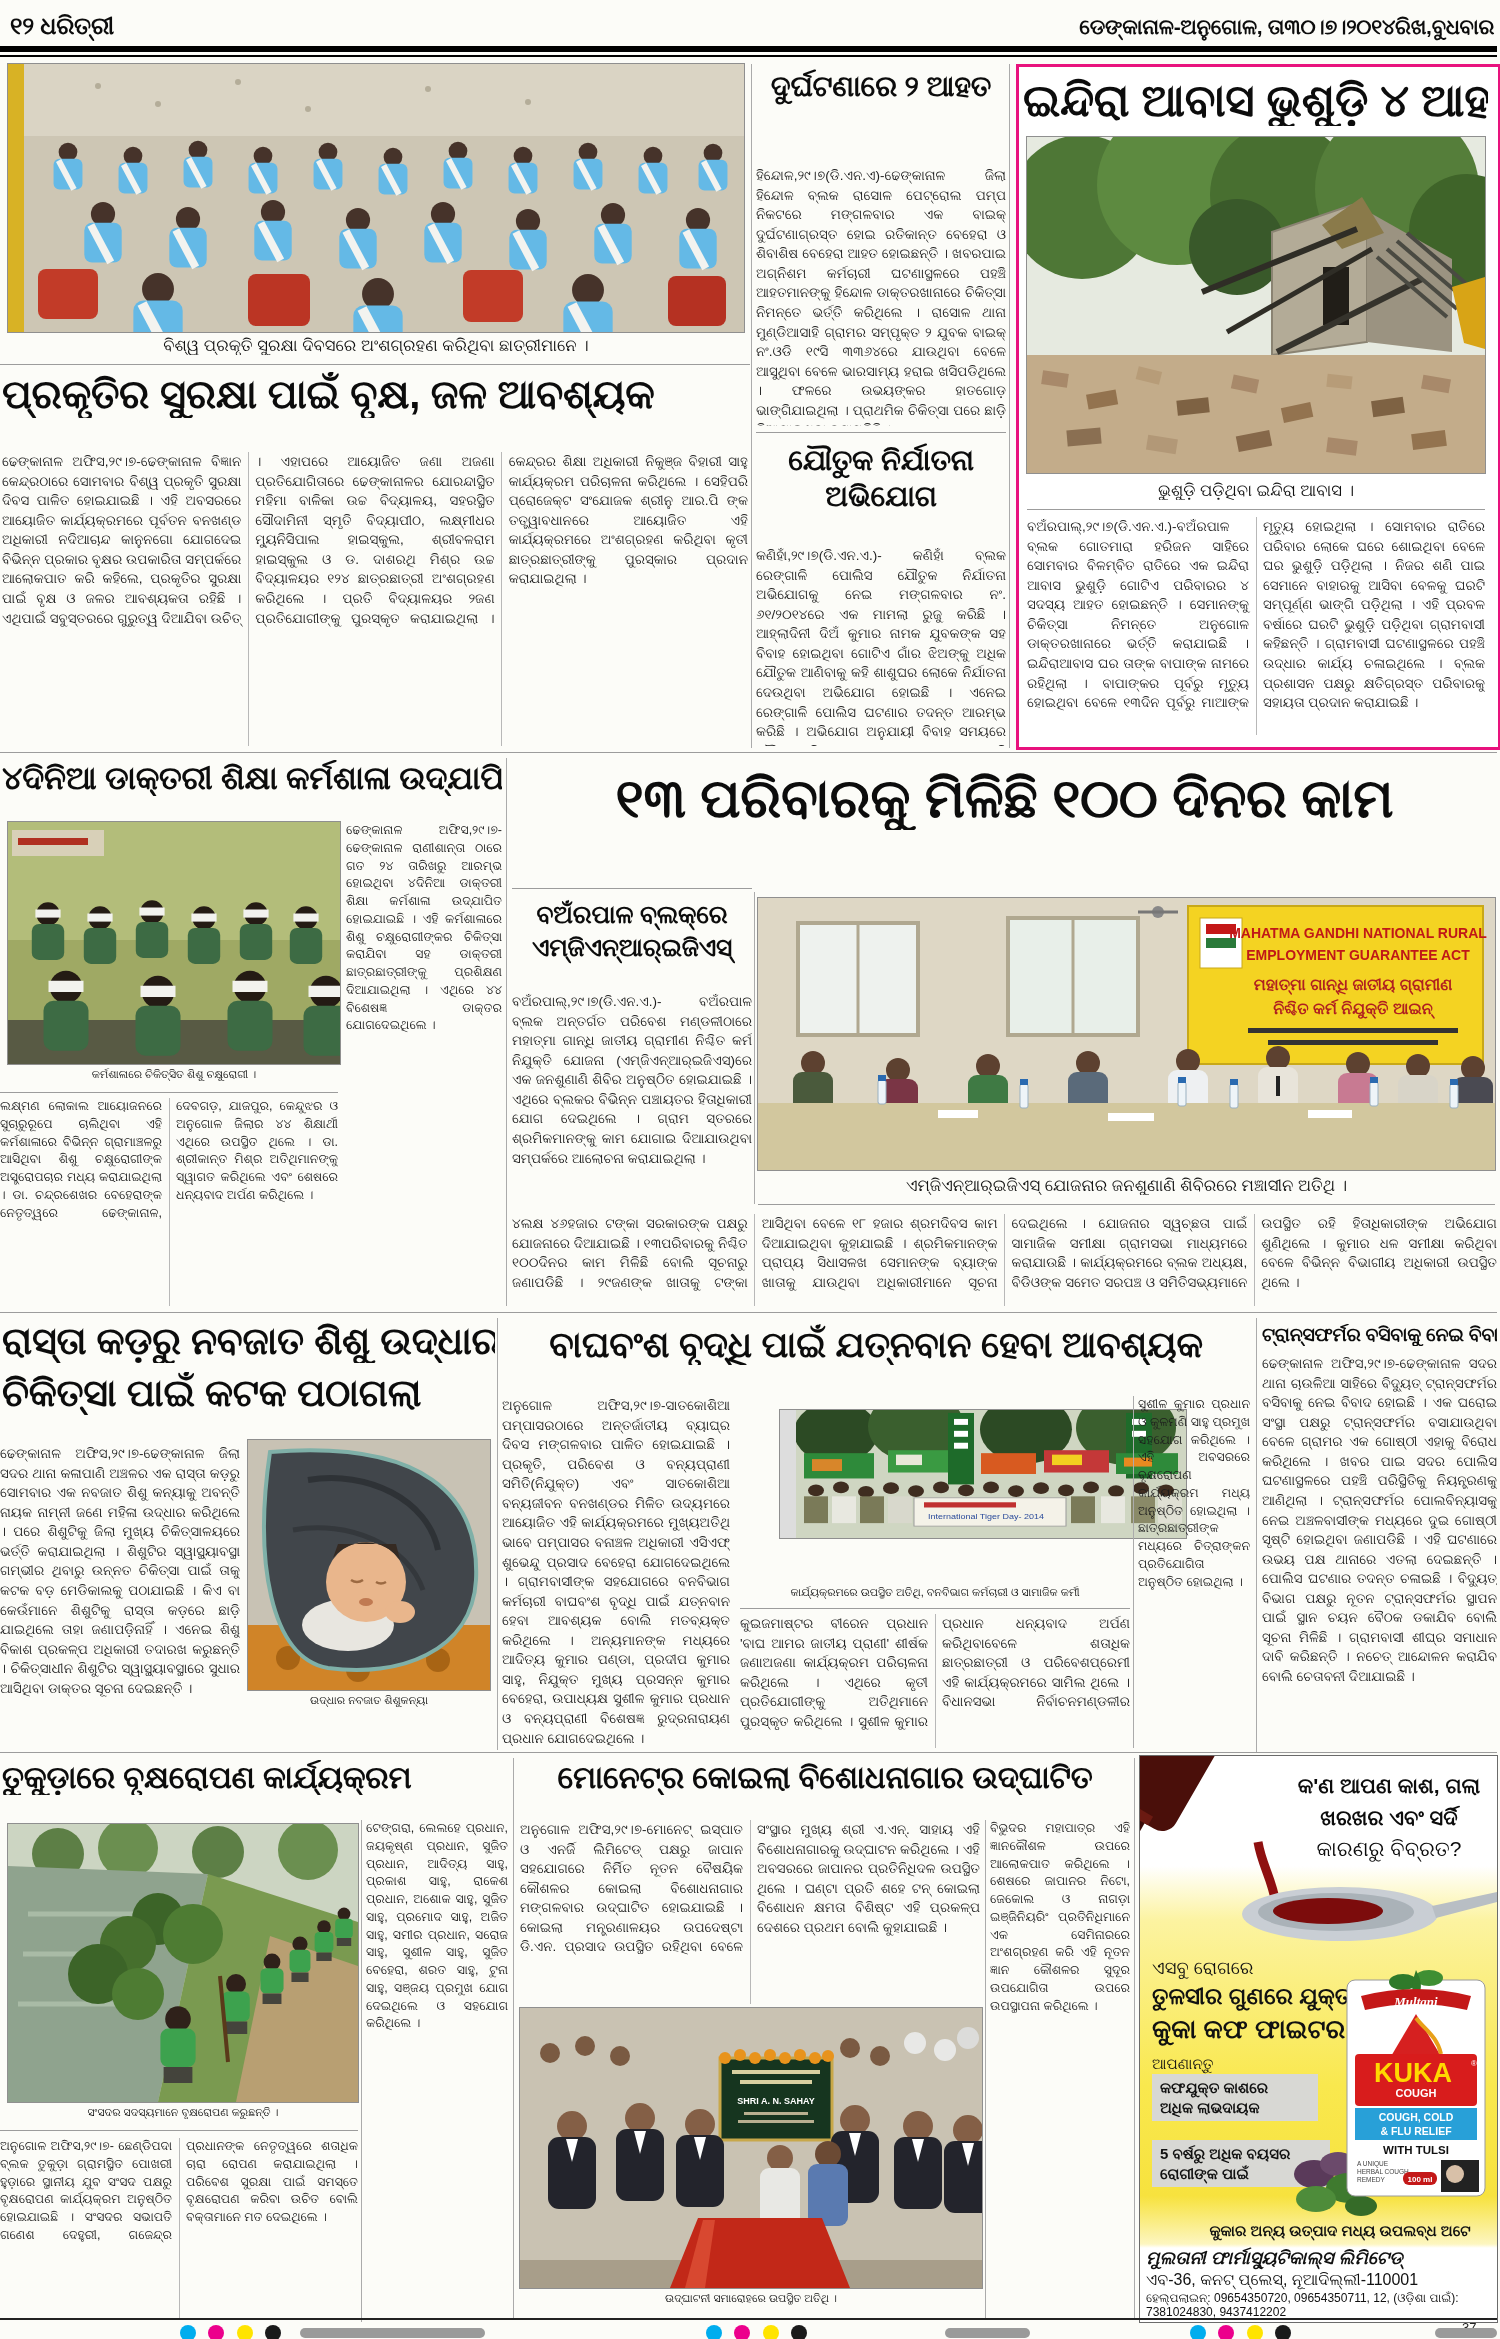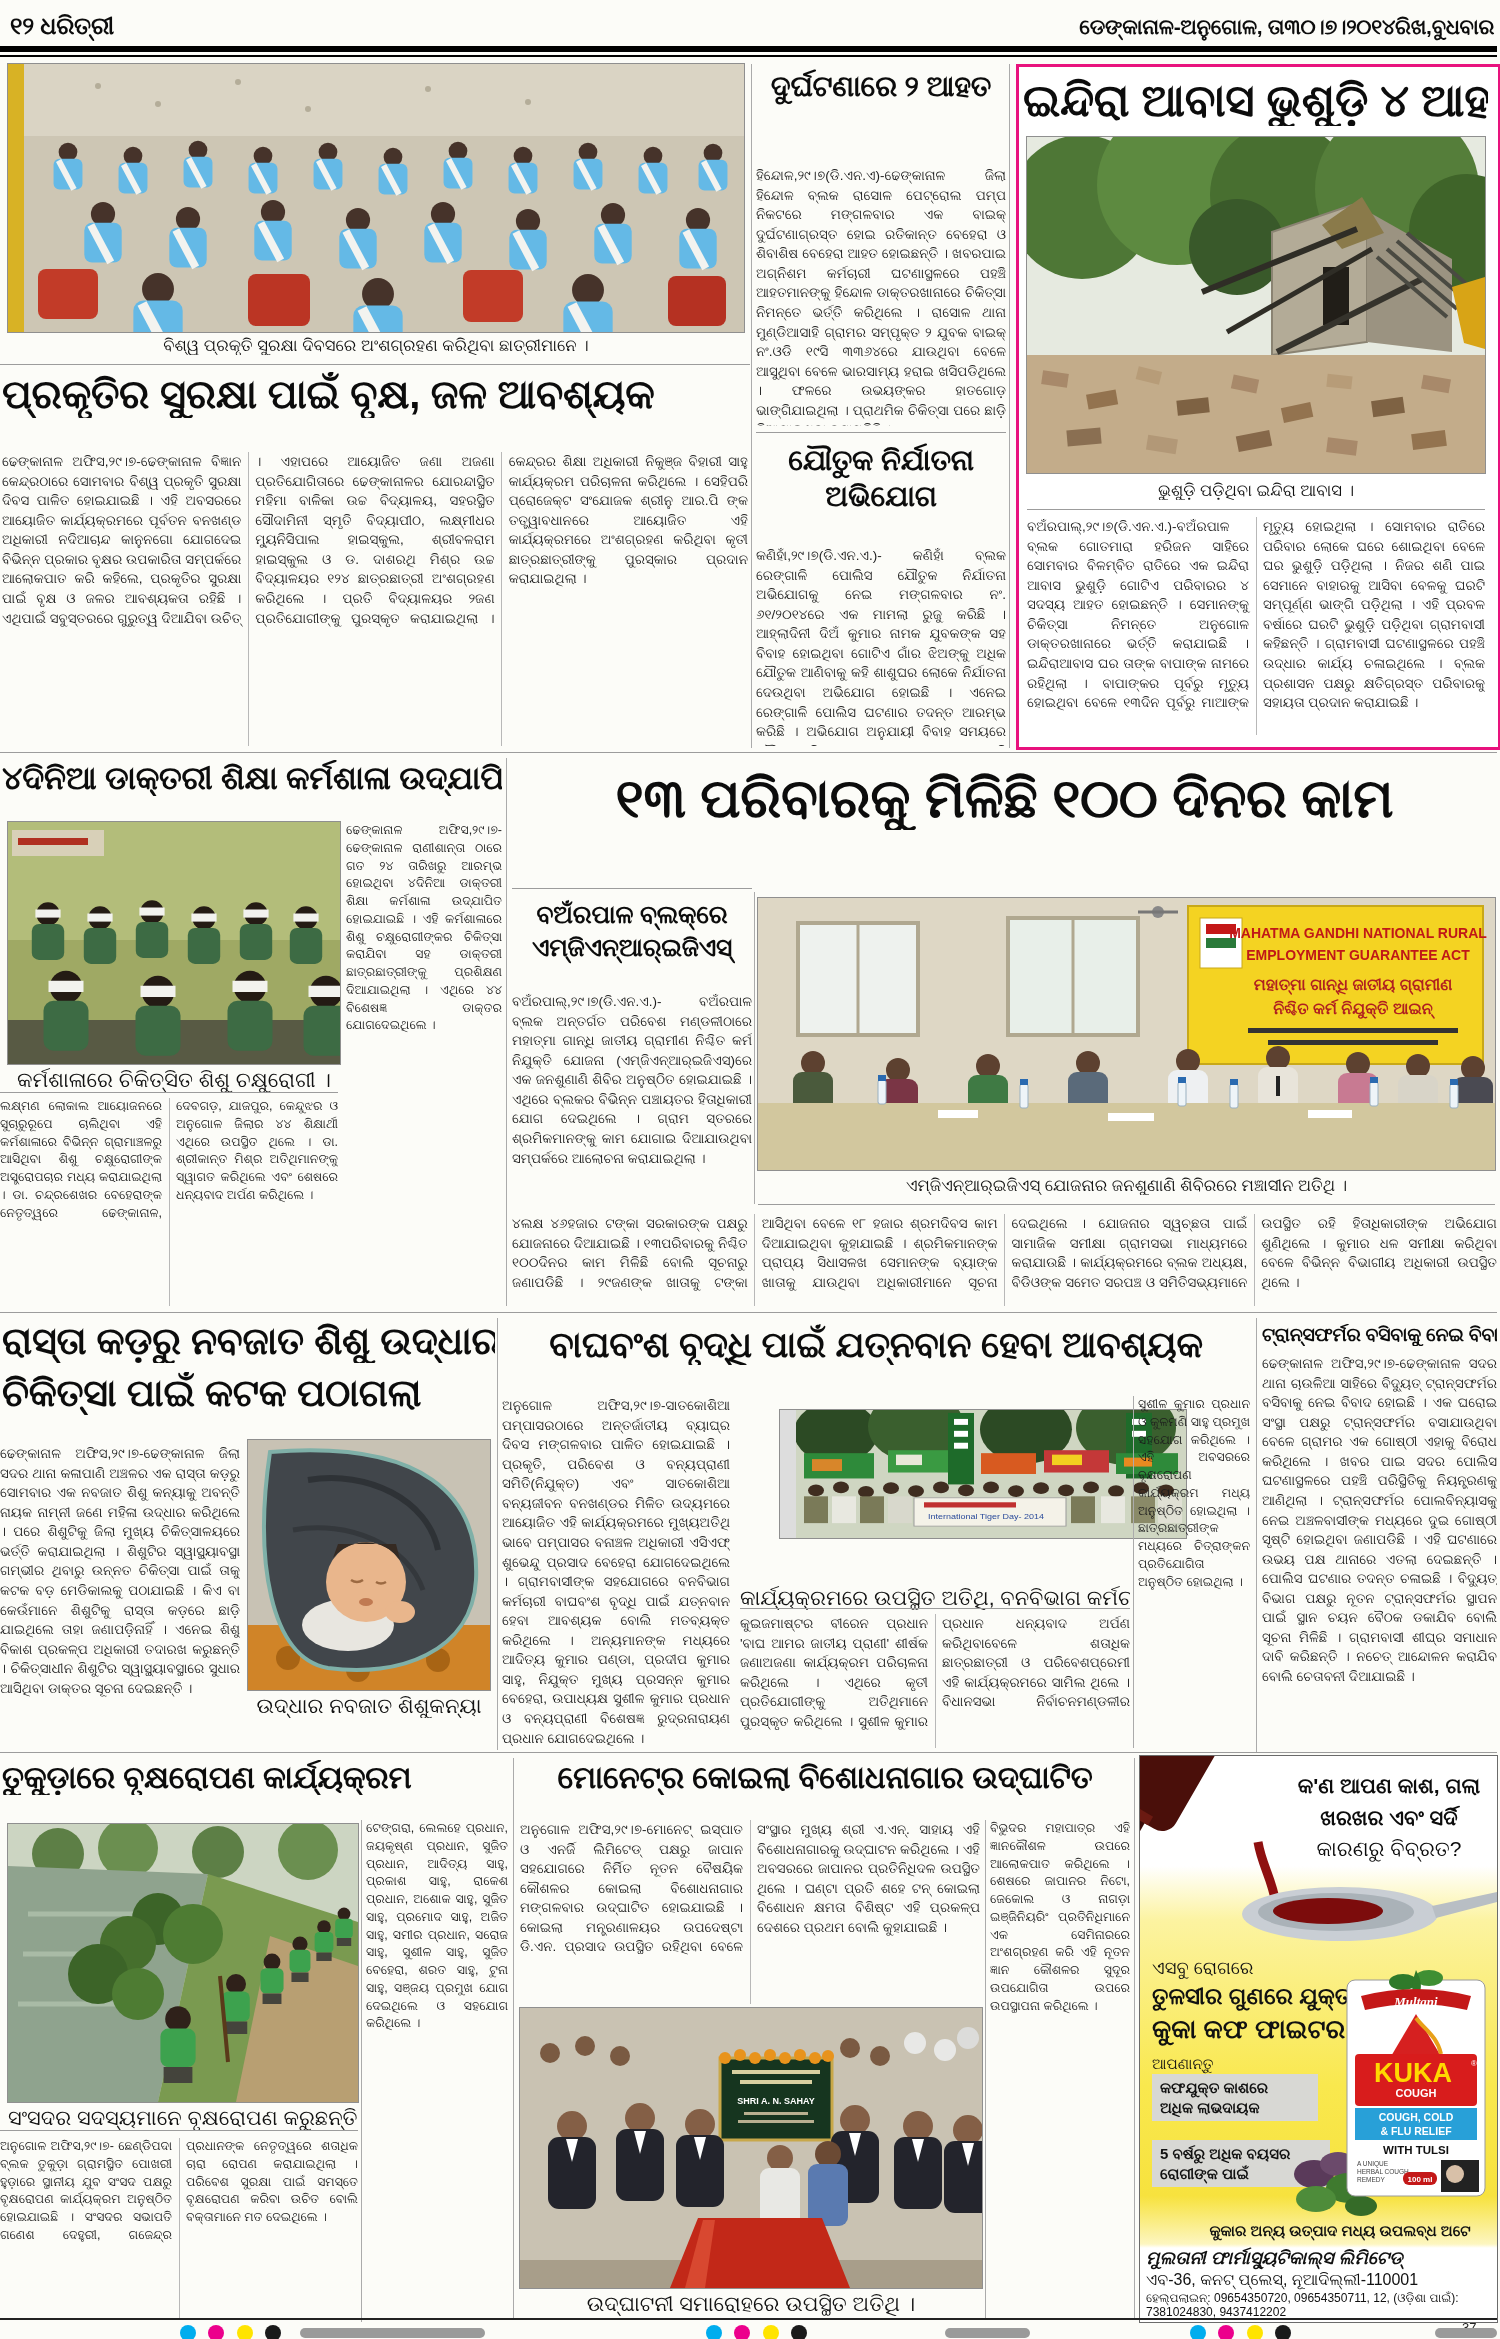--- a/index.html
+++ b/index.html
@@ -8,21 +8,21 @@
   .abs{position:absolute;}
   .hl{font-weight:bold;color:#0c0c0c;line-height:1.14;letter-spacing:-0.3px;}
   .nowrap{white-space:nowrap;overflow:hidden;}
   .center{text-align:center;}
   .body-txt{font-size:13.5px;line-height:1.45;text-align:justify;overflow:hidden;color:#1d1d1d;}
   .small-txt{font-size:12.5px;line-height:1.42;}
   .cols2{column-count:2;column-gap:14px;column-rule:1px solid #b8b8b8;}
   .cols3{column-count:3;column-gap:14px;column-rule:1px solid #b8b8b8;}
   .cols4{column-count:4;column-gap:14px;column-rule:1px solid #b8b8b8;}
   .caption{font-size:16.5px;text-align:center;color:#111;overflow:hidden;white-space:nowrap;}
-  .caption-sm{font-size:21px;}
+  .caption-sm{font-size:11px;}
   .vsep{position:absolute;width:1px;background:#ababab;}
   .hsep{position:absolute;height:1px;background:#9c9c9c;}
   .photo{outline:1px solid #8f8f8f;overflow:hidden;background:#ddd;}
   .photo svg{display:block;width:100%;height:100%;}
   .adbox{outline:1px solid #6b6b6b;overflow:hidden;}
   .graybox{background:#d8d8d4;padding:4px 8px;font-weight:bold;line-height:1.3;}
   .regdot{width:16px;height:16px;border-radius:50%;display:inline-block;}
   .regbar{position:absolute;height:10px;border-radius:5px;background:#9a9a9a;}
 </style>
 </head>

